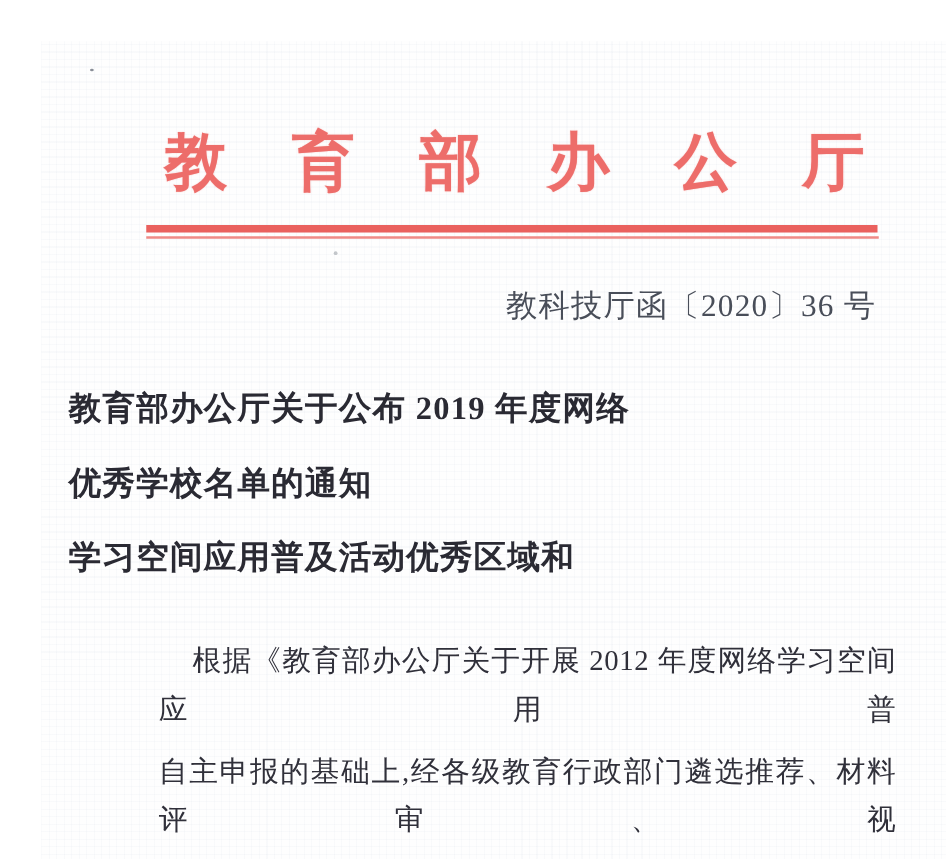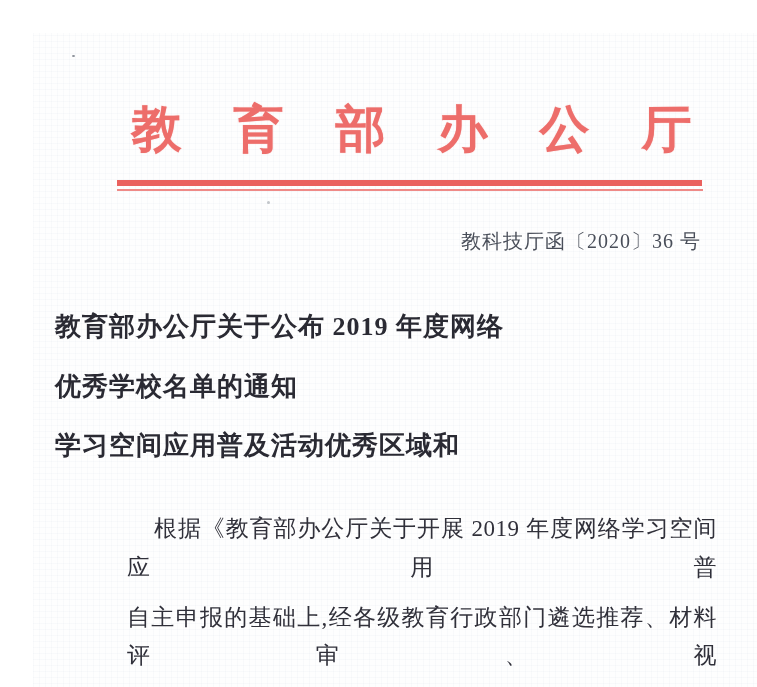--- a/index.html
+++ b/index.html
@@ -48,21 +48,21 @@
     width: 586px;
     height: 2px;
     background: #ef8a87;
   }
   .doc-number {
     position: absolute;
     top: 184px;
     left: 200px;
     width: 457px;
     text-align: right;
-    font-size: 20px;
+    font-size: 25px;
     color: #494e59;
     letter-spacing: 1px;
     white-space: nowrap;
   }
   .doc-title {
     position: absolute;
     top: 248px;
     left: 0;
     right: 0;
     font-size: 26px;
@@ -113,21 +113,21 @@
 
   <div class="doc-number">教科技厅函〔2020〕36 号</div>
 
   <div class="doc-title">
     <div class="title-line">教育部办公厅关于公布 2019 年度网络</div>
     <div class="title-line">优秀学校名单的通知</div>
     <div class="title-line">学习空间应用普及活动优秀区域和</div>
   </div>
 
   <div class="body-text">
-    <div class="body-line justified indent">根据《教育部办公厅关于开展 2019 年度网络学习空间应用普</div>
+    <div class="body-line justified indent">根据《教育部办公厅关于开展 2012 年度网络学习空间应用普</div>
     <div class="body-line justified">自主申报的基础上,经各级教育行政部门遴选推荐、材料评审、视</div>
 
   </div>
 
   <div class="speck speck-1"></div>
   <div class="speck speck-2"></div>
   <div class="speck speck-3"></div>
 
 </div>
 

